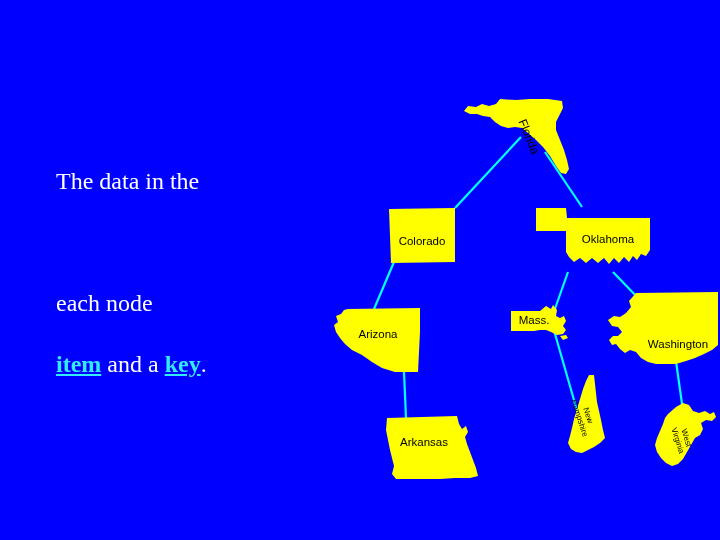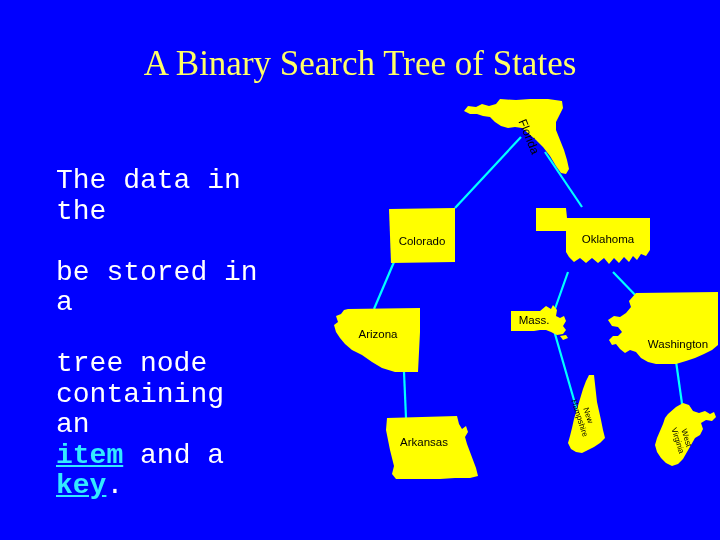--- a/index.html
+++ b/index.html
@@ -39,22 +39,22 @@
     white-space: nowrap;
   }
 
   
   #body-text {
     position: absolute;
     left: 56px;
     top: 166px;
     width: 215px;
     color: #ffffff;
-    font-family: Liberation Mono, monospace;
-    font-size: 28px;
+    font-family: Liberation Serif, serif;
+    font-size: 24px;
     line-height: 30.5px;
   }
   #body-text .kw {
     color: #33eaff;
     font-weight: bold;
     text-decoration: underline;
     text-align: center;
   }
 
   
@@ -85,29 +85,28 @@
     fill: #000000;
     font-size: 8px;
     dominant-baseline: middle;
   }
 </style>
 </head>
 <body>
 
 <div id="slide">
 
-  <div id="title">A Binary Search Tree of States</div>
 
   <div id="body-text">
     <span>The data in the</span><br>
     <br>
-    <span>be stored in a</span><br>
     <br>
-    <span>tree node</span><br>
-    <span>containing an</span><br>
+    <br>
+    <span>each node</span><br>
+    <br>
     <span class="kw">item</span><span> and a </span><span class="kw">key</span><span>.</span>
   </div>
 
   <svg id="tree" viewBox="0 0 720 540">
 
     <g id="edges">
       <line class="edge" x1="521" y1="137" x2="455" y2="208"></line>
       <line class="edge" x1="545" y1="152" x2="582" y2="207"></line>
       <line class="edge" x1="394" y1="262" x2="374" y2="309"></line>
       <line class="edge" x1="568" y1="272" x2="551" y2="320"></line>

